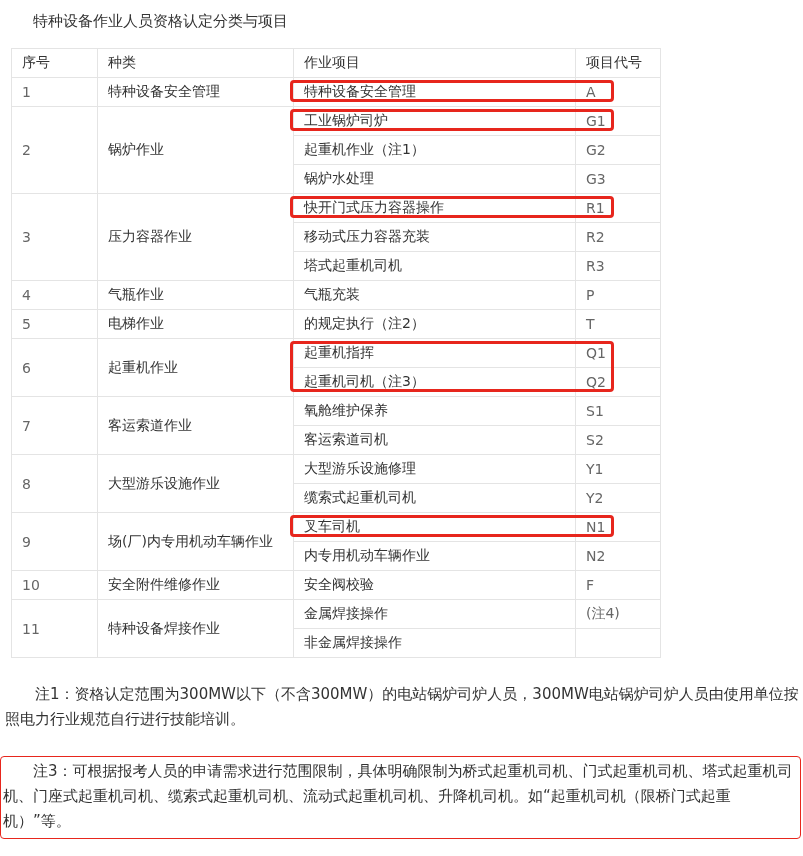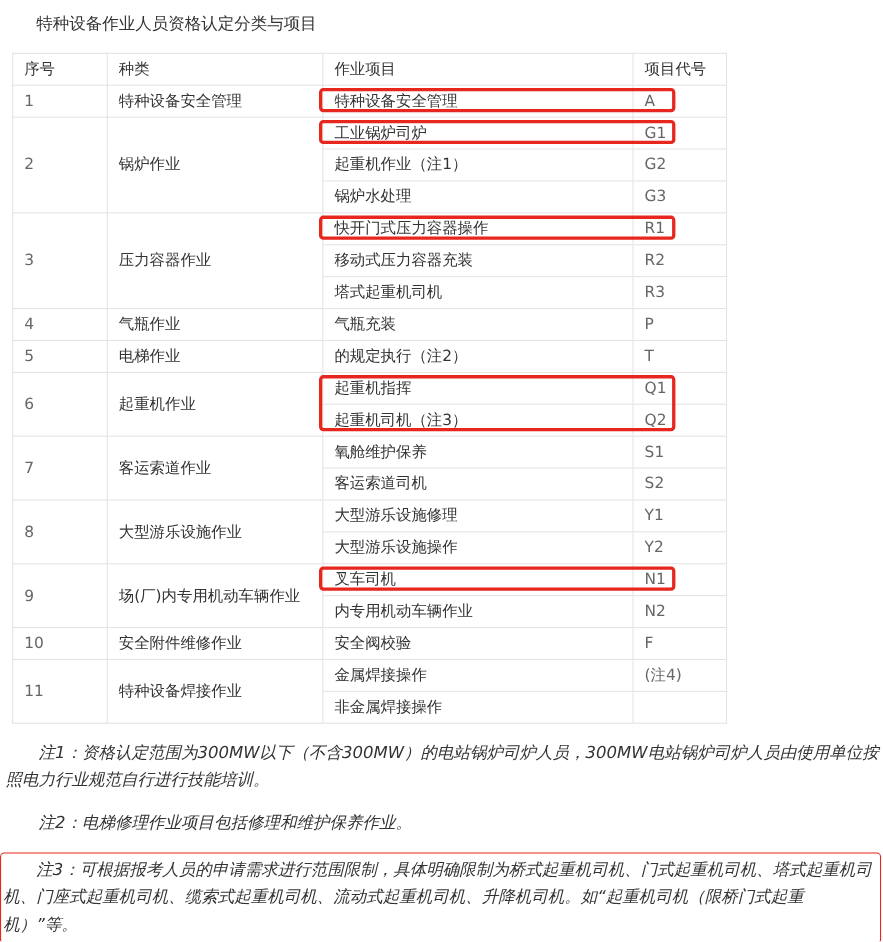--- a/index.html
+++ b/index.html
@@ -14,21 +14,21 @@
   table.qtable th, table.qtable td {
     border:1px solid #e4e4e4;
     height:28px;
     padding:0 4px 0 10px;
     text-align:left; vertical-align:middle;
     font-weight:normal;
     white-space:nowrap; overflow:hidden;
   }
   td.num, td.code { color:#666666; }
   .notes { margin:0 4px 0 5px; font-size:15px; color:#333333; }
-  .notes p { margin:14px 0; line-height:25px; text-indent:2em;font-style:italic; }
+  .notes p { margin:24px 0; line-height:25px; text-indent:2em; }
   .notes p.hl {
     border:1px solid #1d4ed8; border-radius:4px;
     margin-left:-5px; margin-right:-2px;
     padding:2px 4px 4px 2px;
   }
   .red-box {
     position:absolute; box-sizing:border-box;
     border:3px solid #e7261d; border-radius:4px;
     pointer-events:none; background:transparent;
   }
@@ -121,21 +121,21 @@
           <td>客运索道司机</td>
           <td class="code">S2</td>
         </tr>
         <tr>
           <td class="num" rowspan="2">8</td>
           <td rowspan="2">大型游乐设施作业</td>
           <td>大型游乐设施修理</td>
           <td class="code">Y1</td>
         </tr>
         <tr>
-          <td>大型游乐设施操作</td>
+          <td>缆索式起重机司机</td>
           <td class="code">Y2</td>
         </tr>
         <tr>
           <td class="num" rowspan="2">9</td>
           <td rowspan="2">场(厂)内专用机动车辆作业</td>
           <td>叉车司机</td>
           <td class="code">N1</td>
         </tr>
         <tr>
           <td>内专用机动车辆作业</td>
@@ -155,21 +155,20 @@
         </tr>
         <tr>
           <td>非金属焊接操作</td>
           <td class="code"></td>
         </tr>
       </tbody>
   </table>
 
   <div class="notes" id="notes">
       <p><span>注1：</span><span>资格认定范围为300MW以下（不含300MW）的电站锅炉司炉人员，300MW电站锅炉司炉人员由使用单位按照电力行业规范自行进行技能培训。</span></p>
-      <p><span>注2：</span><span>电梯修理作业项目包括修理和维护保养作业。</span></p>
       <p class="hl" style="border-color: rgb(231, 38, 29);"><span>注3：</span><span>可根据报考人员的申请需求进行范围限制，具体明确限制为桥式起重机司机、门式起重机司机、塔式起重机司机、门座式起重机司机、缆索式起重机司机、流动式起重机司机、升降机司机。如“起重机司机（限桥门式起重机）”等。</span></p>
       <p><span>注4：</span><span>特种设备焊接作业人员代号按照《特种设备焊接操作人员考核规则》的规定执行。</span></p>
     </div>
 
   <div id="overlays">
       <div class="red-box" style="border-color: rgb(231, 38, 29); top: 79.5px; left: 289.5px; width: 324px; height: 22px;"></div>
       <div class="red-box" style="border-color: rgb(231, 38, 29); top: 108.5px; left: 289.5px; width: 324px; height: 22px;"></div>
       <div class="red-box" style="border-color: rgb(231, 38, 29); top: 195.5px; left: 289.5px; width: 324px; height: 22px;"></div>
       <div class="red-box" style="border-color: rgb(231, 38, 29); top: 340.5px; left: 289.5px; width: 324px; height: 51px;"></div>
       <div class="red-box" style="border-color: rgb(231, 38, 29); top: 514.5px; left: 289.5px; width: 324px; height: 22px;"></div>

